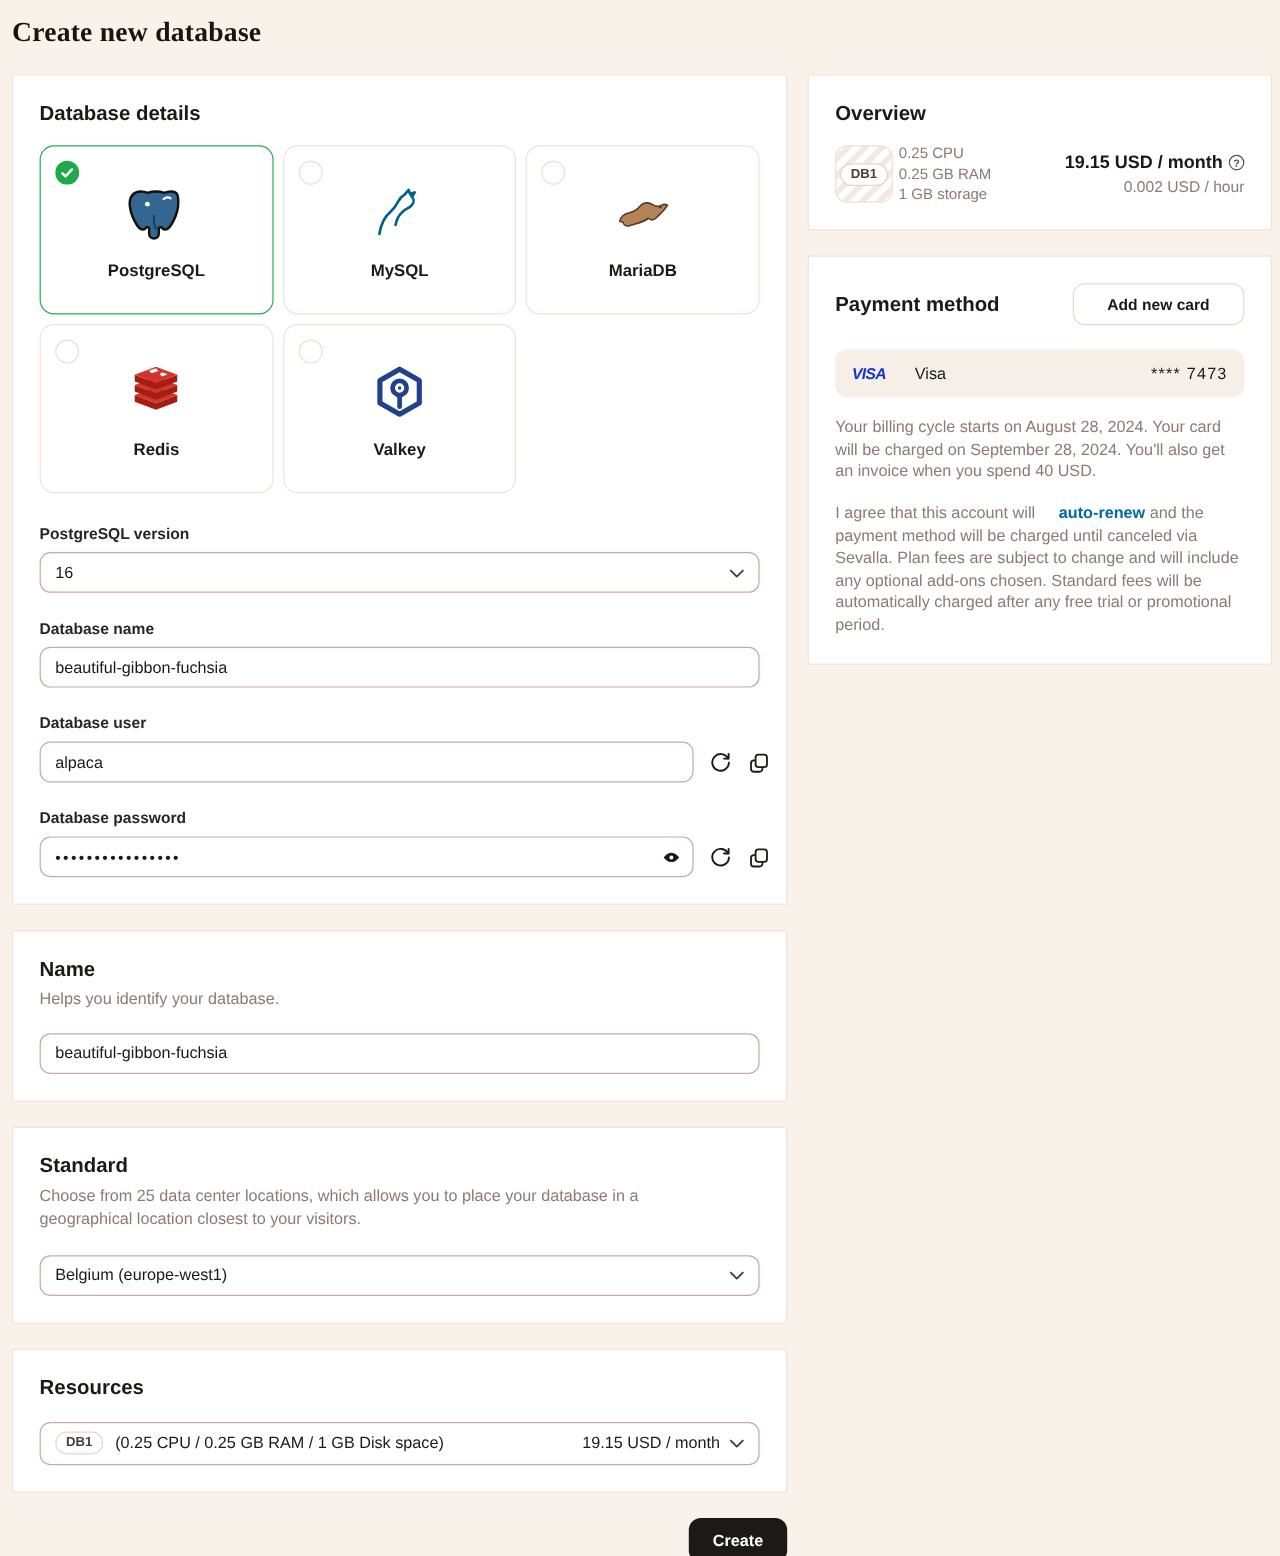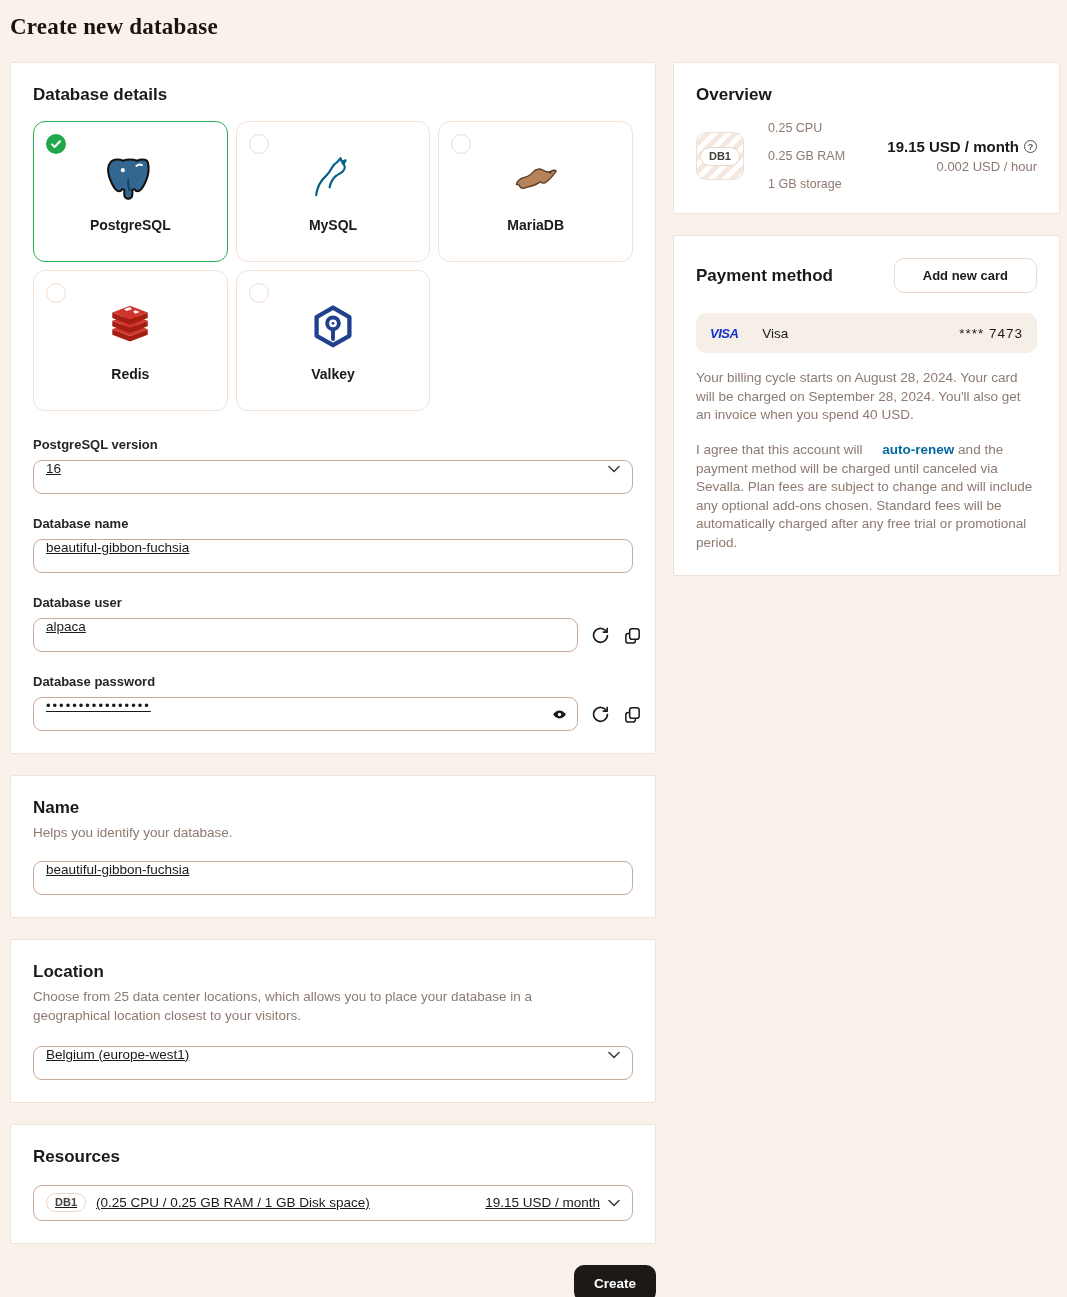--- a/index.html
+++ b/index.html
@@ -43,21 +43,21 @@
     position:absolute; top:12px; left:12px; width:20px; height:20px; border-radius:50%;
   }
   .engine-icon { height:56px; display:flex; align-items:center; justify-content:center; }
   .engine-label { font-size:14px; font-weight:700; color:#1c1917; }
 
   
   .field { margin-top:22px; }
   .field-label { font-size:13px; font-weight:700; color:#292524; margin-bottom:8px; }
   .text-input, .select {
     height:34px; width:100%; border:1px solid #c9ab9b; border-radius:9px; background:#fff;
-    display:flex; padding:0 12px; font-size:13.5px; color:#1c1917;text-decoration:underline;
+    display:flex; align-items:center; padding:0 12px; font-size:13.5px; color:#1c1917;
   }
   .select { justify-content:space-between; cursor:pointer; }
   .input-row { display:flex; align-items:center; }
   .input-row .text-input { width:545px; flex:none; }
   .icon-btn {
     width:20px; height:20px; margin-left:12px; background:none; border:none; cursor:pointer;
     display:flex; align-items:center; justify-content:center; flex:none;
   }
   .password-wrap { position:relative; width:545px; flex:none; }
   .password-wrap .text-input { width:100%; letter-spacing:2px; font-size:13px; padding-right:34px; }
@@ -84,21 +84,21 @@
   }
 
   
   .overview-row { display:flex; align-items:center; margin-top:16px; }
   .plan-tile {
     width:48px; height:48px; border:1px solid #ecdfd6; border-radius:10px; flex:none;
     background:repeating-linear-gradient(135deg,#fff 0 5px,#f4e8e1 5px 10px);
     display:flex; align-items:center; justify-content:center;
   }
   .plan-tile .pill-badge { background:#fff; }
-  .overview-specs { margin-left:24px; display:flex; flex-direction:column; gap:14px; }
+  .overview-specs { margin-left:5px; display:flex; flex-direction:column; gap:3px; }
   .overview-specs span { font-size:12.5px; color:#8d7a71; }
   .overview-price { margin-left:auto; text-align:right; }
   .price-month { font-size:15px; font-weight:700; color:#1c1917; display:flex; align-items:center; gap:5px; justify-content:flex-end; }
   .q-icon {
     width:13px; height:13px; border:1px solid #57534e; border-radius:50%;
     font-size:9px; font-weight:700; color:#57534e; display:inline-flex;
     align-items:center; justify-content:center; cursor:pointer;
   }
   .price-hour { font-size:13px; color:#8d7a71; margin-top:4px; }
 
@@ -273,21 +273,21 @@
 
       <div class="card">
         <div class="card-heading">Name</div>
         <div class="card-sub">Helps you identify your database.</div>
         <div class="field" style="margin-top:18px;">
           <div class="text-input">beautiful-gibbon-fuchsia</div>
         </div>
       </div>
 
       <div class="card">
-        <div class="card-heading">Location</div>
+        <div class="card-heading">Standard</div>
         <div class="card-sub" style="max-width:516px;">Choose from 25 data center locations, which allows you to place your database in a geographical location closest to your visitors.</div>
         <div class="field" style="margin-top:20px;">
           <div class="select">
             <span>Belgium (europe-west1)</span>
             <span>
               <svg width="12" height="8" viewBox="0 0 12 8">
                   <path d="M1 1.5l5 5 5-5" stroke="#44403c" stroke-width="1.6" fill="none" stroke-linecap="round" stroke-linejoin="round"></path>
                 </svg>
             </span>
           </div>

